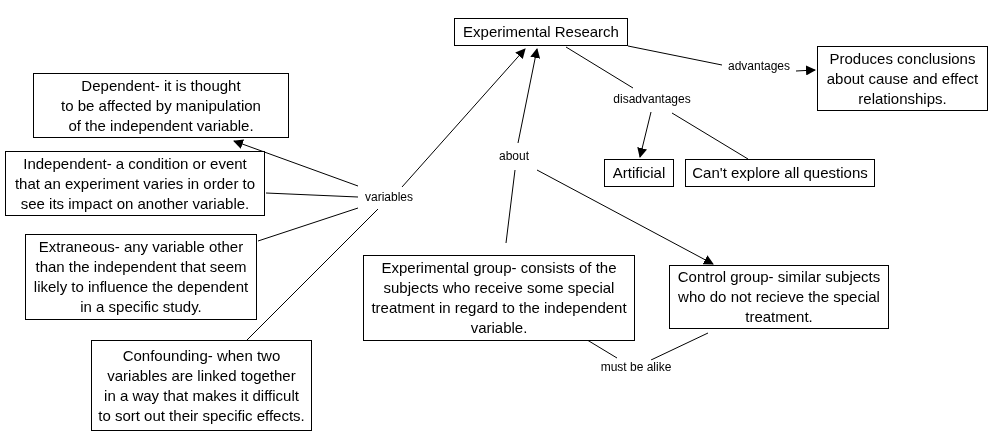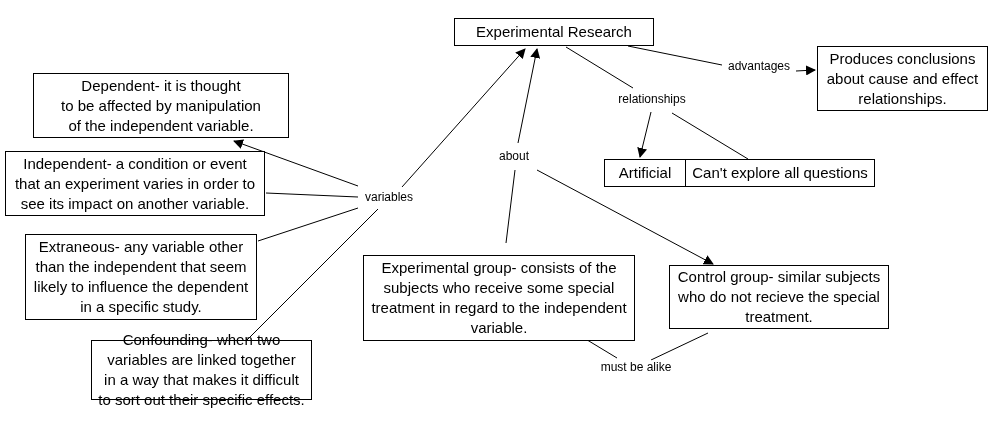--- a/index.html
+++ b/index.html
@@ -38,45 +38,45 @@
   <line x1="358" y1="208" x2="258" y2="241" stroke="#000"></line>
   <line x1="378" y1="209" x2="247" y2="340" stroke="#000"></line>
 
   <line x1="515" y1="170" x2="506" y2="243" stroke="#000"></line>
   <line x1="537" y1="170" x2="713" y2="264" stroke="#000" marker-end="url(#arrow)"></line>
 
   <line x1="708" y1="333" x2="651" y2="360" stroke="#000"></line>
   <line x1="617" y1="358" x2="574" y2="332" stroke="#000" marker-end="url(#arrow)"></line>
 </svg>
 
-<div class="node" style="left:454px; top:18px; width:200px; height:28px;">Experimental Research</div>
+<div class="node" style="left:454px; top:18px; width:174px; height:28px;">Experimental Research</div>
 <div class="node" style="left:817px; top:46px; width:171px; height:65px;">Produces conclusions
 about cause and effect
 relationships.</div>
-<div class="node" style="left:604px; top:159px; width:82px; height:28px;">Artificial</div>
+<div class="node" style="left:604px; top:159px; width:70px; height:28px;">Artificial</div>
 <div class="node" style="left:675px; top:159px; width:190px; height:28px;margin-left:10px;">Can't explore all questions</div>
 <div class="node" style="left:33px; top:73px; width:256px; height:65px;">Dependent- it is thought
 to be affected by manipulation
 of the independent variable.</div>
 <div class="node" style="left:5px; top:151px; width:260px; height:65px;">Independent- a condition or event
 that an experiment varies in order to
 see its impact on another variable.</div>
 <div class="node" style="left:25px; top:234px; width:232px; height:86px;">Extraneous- any variable other
 than the independent that seem
 likely to influence the dependent
 in a specific study.</div>
-<div class="node" style="left:91px; top:340px; width:221px; height:60px;">Confounding- when two
+<div class="node" style="left:91px; top:340px; width:221px; height:91px;">Confounding- when two
 variables are linked together
 in a way that makes it difficult
 to sort out their specific effects.</div>
 <div class="node" style="left:363px; top:243px; width:272px; height:86px;margin-top:12px;">Experimental group- consists of the
 subjects who receive some special
 treatment in regard to the independent
 variable.</div>
 <div class="node" style="left:669px; top:265px; width:220px; height:64px;">Control group- similar subjects
 who do not recieve the special
 treatment.</div>
 
 <div class="label" style="left:759px; top:66px;">advantages</div>
-<div class="label" style="left:652px; top:99px;">relationships</div>
+<div class="label" style="left:652px; top:99px;">disadvantages</div>
 <div class="label" style="left:389px; top:197px;">variables</div>
 <div class="label" style="left:514px; top:156px;">about</div>
 <div class="label" style="left:636px; top:367px;">must be alike</div>
 
 </body></html>

